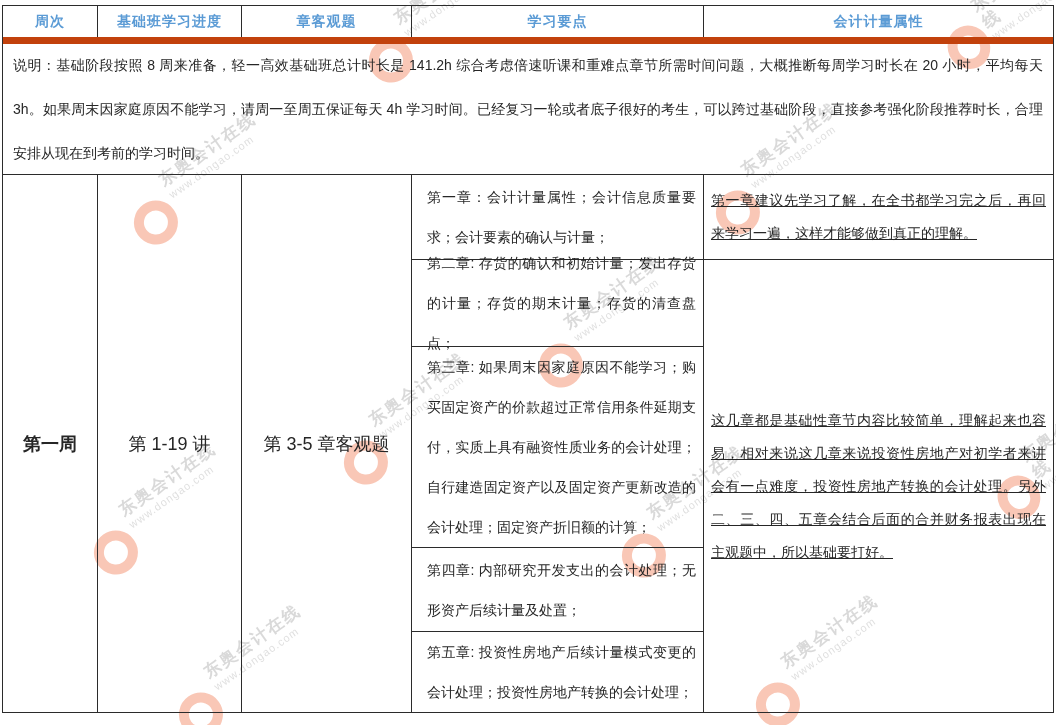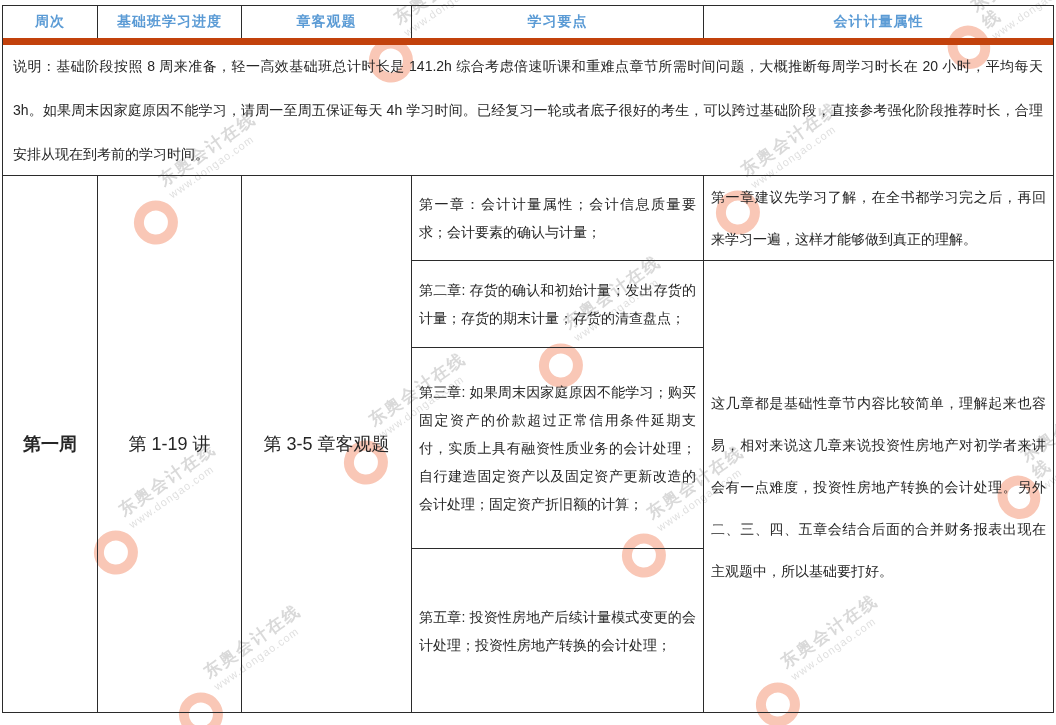--- a/index.html
+++ b/index.html
@@ -26,22 +26,22 @@
        color:#5b9bd5;font-weight:bold;font-size:14px;letter-spacing:1px;}
   .desc{height:131px;border-bottom:1px solid #2b2b2b;display:flex;align-items:center;
        padding:0 10px;box-sizing:border-box;}
   .desc p{margin:0;font-size:14px;line-height:44px;text-align:justify;text-justify:inter-ideograph;width:100%;}
   .main{flex:1;}
   .ccell{display:flex;align-items:center;justify-content:center;box-sizing:border-box;font-size:18px;}
   .bold{font-weight:bold;}
   .colgrp{display:flex;flex-direction:column;box-sizing:border-box;}
   .sub{box-sizing:border-box;display:flex;align-items:center;padding:0 7px;}
   .sub p{margin:0;font-size:14px;text-align:justify;text-justify:inter-ideograph;width:100%;}
-  .kp p{line-height:28px;}
-  .tip p{line-height:42px;}
+  .kp p{line-height:40px;margin-left:8px;}
+  .tip p{line-height:33px;text-decoration:underline;}
   .kp1{height:85px;border-bottom:1px solid #2b2b2b;}
   .kp2{height:87px;border-bottom:1px solid #2b2b2b;}
   .kp3{height:201px;border-bottom:1px solid #2b2b2b;}
   .kp4{height:84px;border-bottom:1px solid #2b2b2b;}
   .kp5{flex:1;}
   .tip1{height:85px;border-bottom:1px solid #2b2b2b;}
   .tip2{flex:1;}
 </style>
 </head>
 <body>
@@ -147,20 +147,23 @@
     <div class="colgrp w4 vline">
       <div class="sub kp kp1">
           <p>第一章：会计计量属性；会计信息质量要求；会计要素的确认与计量；</p>
         </div>
       <div class="sub kp kp2">
           <p>第二章: 存货的确认和初始计量；发出存货的计量；存货的期末计量；存货的清查盘点；</p>
         </div>
       <div class="sub kp kp3">
           <p>第三章: 如果周末因家庭原因不能学习；购买固定资产的价款超过正常信用条件延期支付，实质上具有融资性质业务的会计处理；自行建造固定资产以及固定资产更新改造的会计处理；固定资产折旧额的计算；</p>
         </div>
+      <div class="sub kp kp4">
+          <p>第四章: 内部研究开发支出的会计处理；无形资产后续计量及处置；</p>
+        </div>
       <div class="sub kp kp5">
           <p>第五章: 投资性房地产后续计量模式变更的会计处理；投资性房地产转换的会计处理；</p>
         </div>
     </div>
 
     <div class="colgrp w5">
       <div class="sub tip tip1">
           <p>第一章建议先学习了解，在全书都学习完之后，再回来学习一遍，这样才能够做到真正的理解。</p>
         </div>
       <div class="sub tip tip2">

